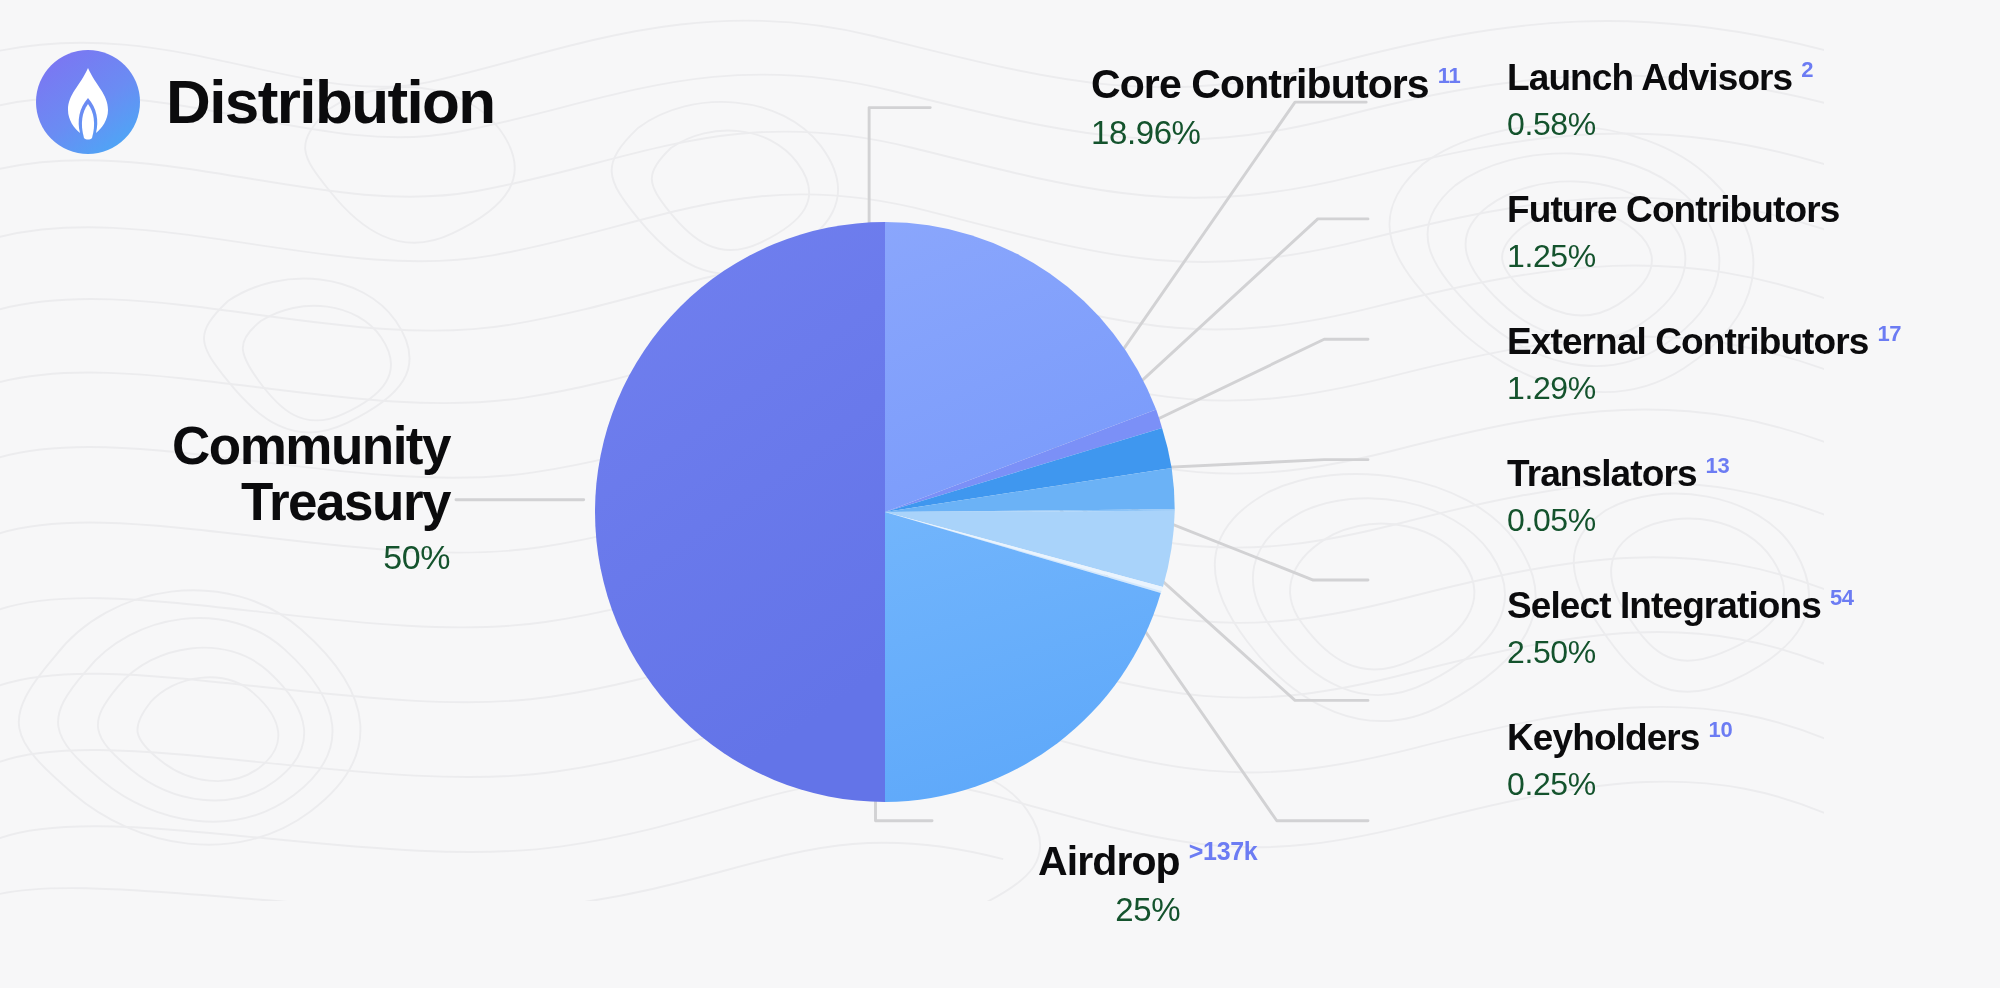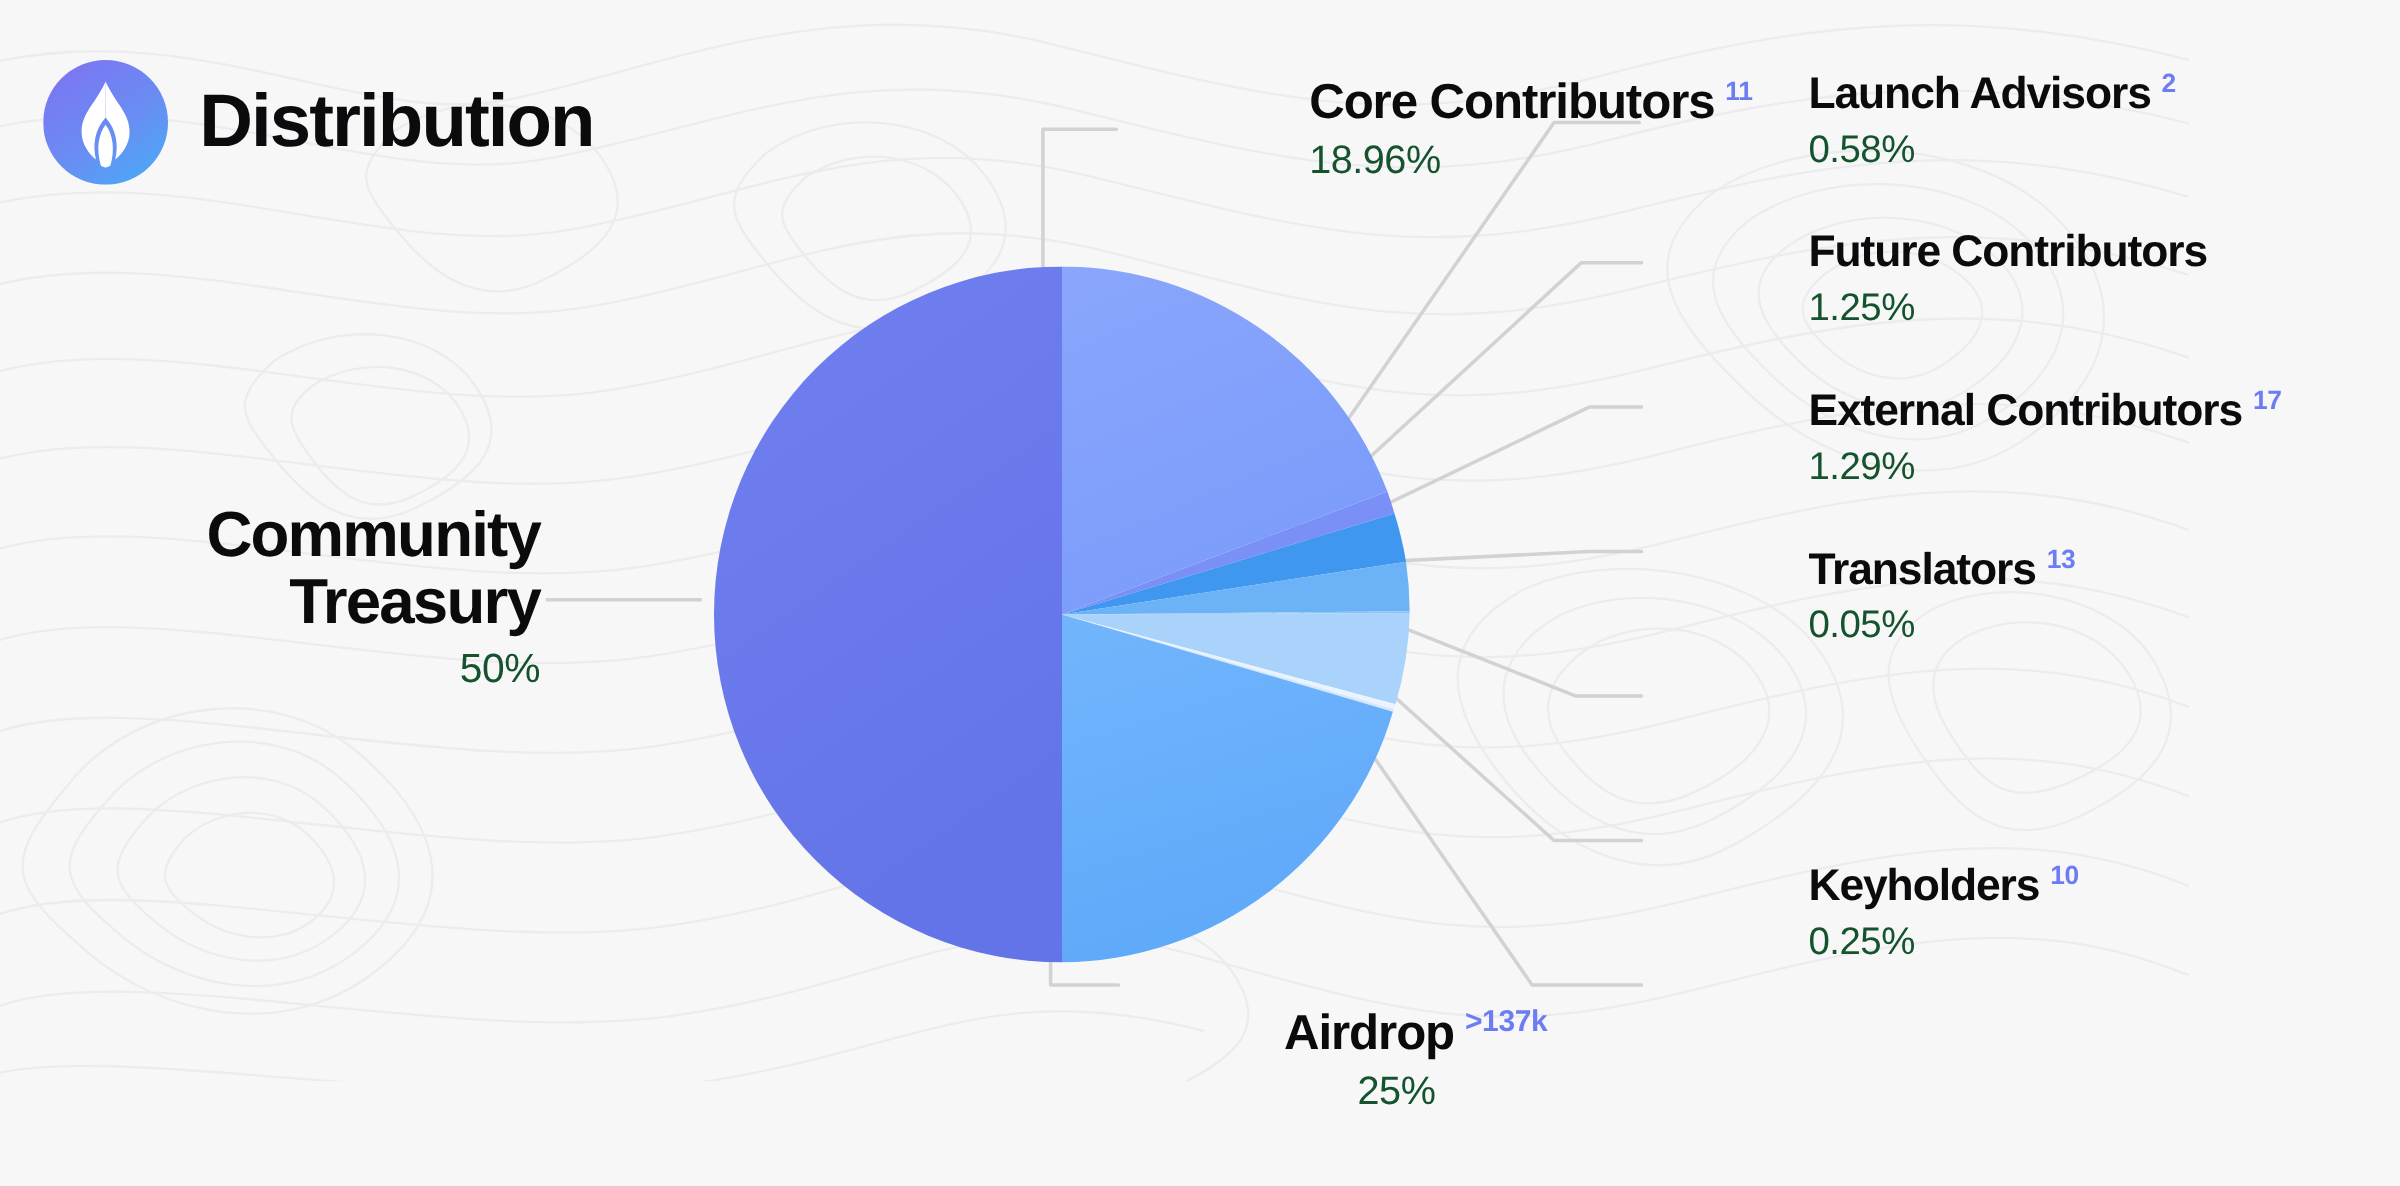--- a/index.html
+++ b/index.html
@@ -49,21 +49,21 @@
   #lbl-community .name { font-size:53px; letter-spacing:-1.5px; line-height:1.06; white-space:normal; }
   #lbl-community .pct { font-size:34px; }
 
   
   #lbl-core { left:1091px; top:62px; }
   #lbl-core .name { font-size:41px; }
   #lbl-core .pct { font-size:33px; }
 
   
   #lbl-airdrop { left:1038px; top:838px; }
-  #lbl-airdrop .name { font-size:41px;margin-left:32px; }
+  #lbl-airdrop .name { font-size:41px; }
   #lbl-airdrop .pct { font-size:33px;text-align:center; }
   #lbl-airdrop .sup { font-size:25px; }
 
   
   .right-col { left:1507px; }
 </style>
 </head>
 <body>
 
 <div id="stage">
@@ -215,20 +215,24 @@
   <div class="label right-col" style="top:322px">
     <div class="name"><span>External Contributors</span><span class="sup">17</span></div>
     <div class="pct">1.29%</div>
   </div>
 
   <div class="label right-col" style="top:454px">
     <div class="name"><span>Translators</span><span class="sup">13</span></div>
     <div class="pct">0.05%</div>
   </div>
 
+  <div class="label right-col" style="top:586px">
+    <div class="name"><span>Select Integrations</span><span class="sup">54</span></div>
+    <div class="pct">2.50%</div>
+  </div>
 
   <div class="label right-col" style="top:718px">
     <div class="name"><span>Keyholders</span><span class="sup">10</span></div>
     <div class="pct">0.25%</div>
   </div>
 
 
 </div>
 
 </body></html>

